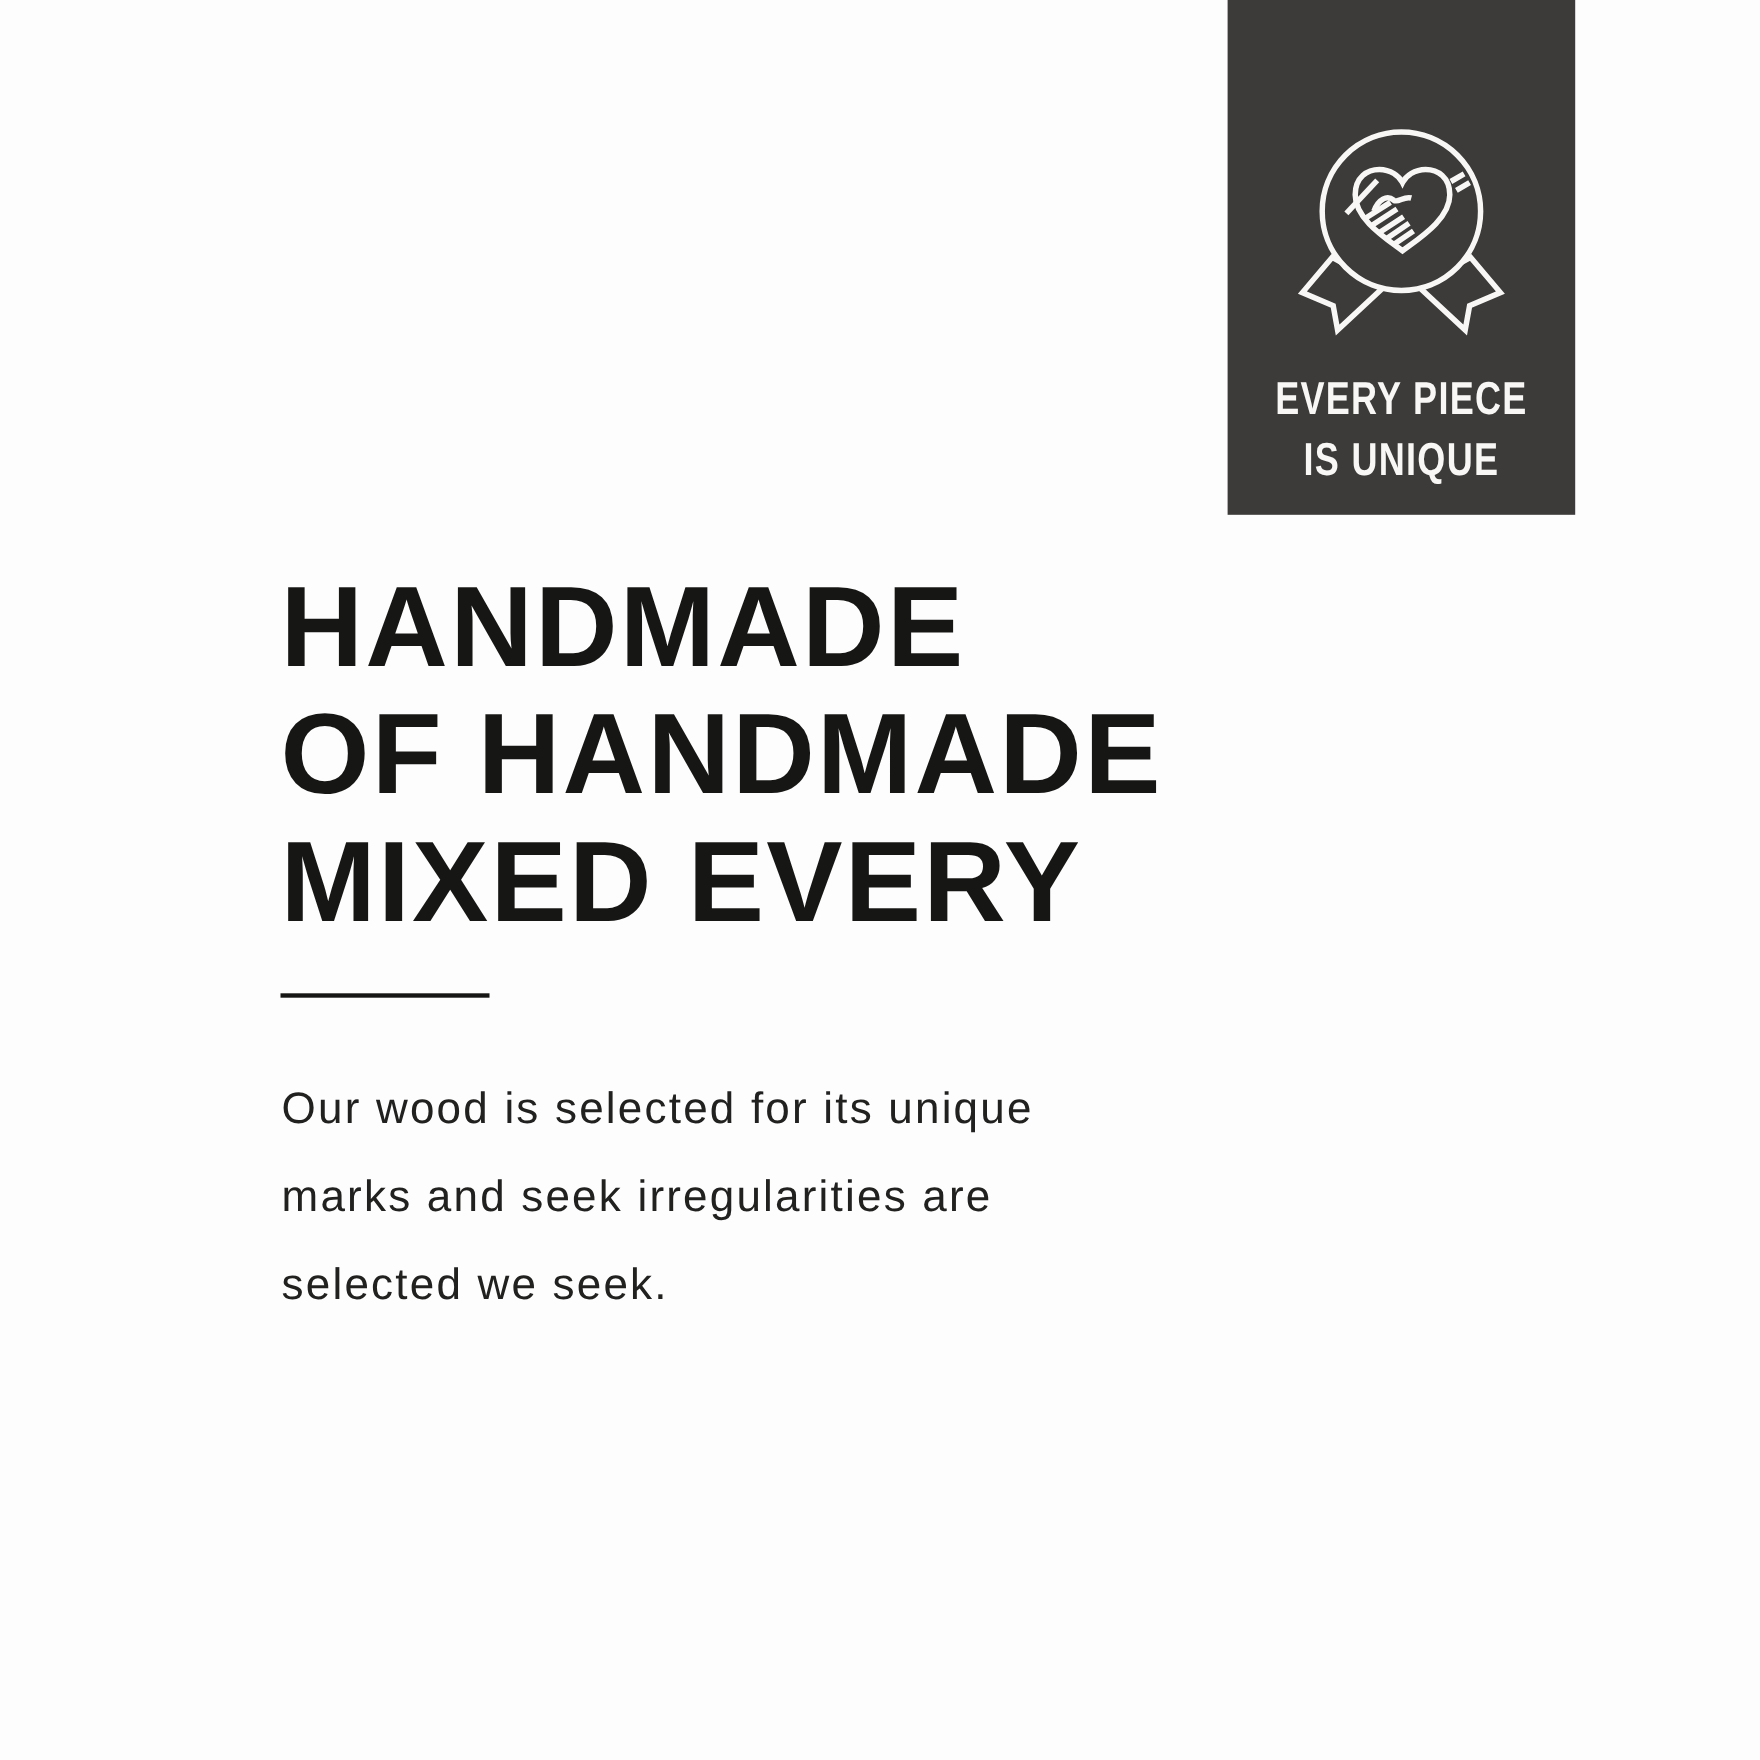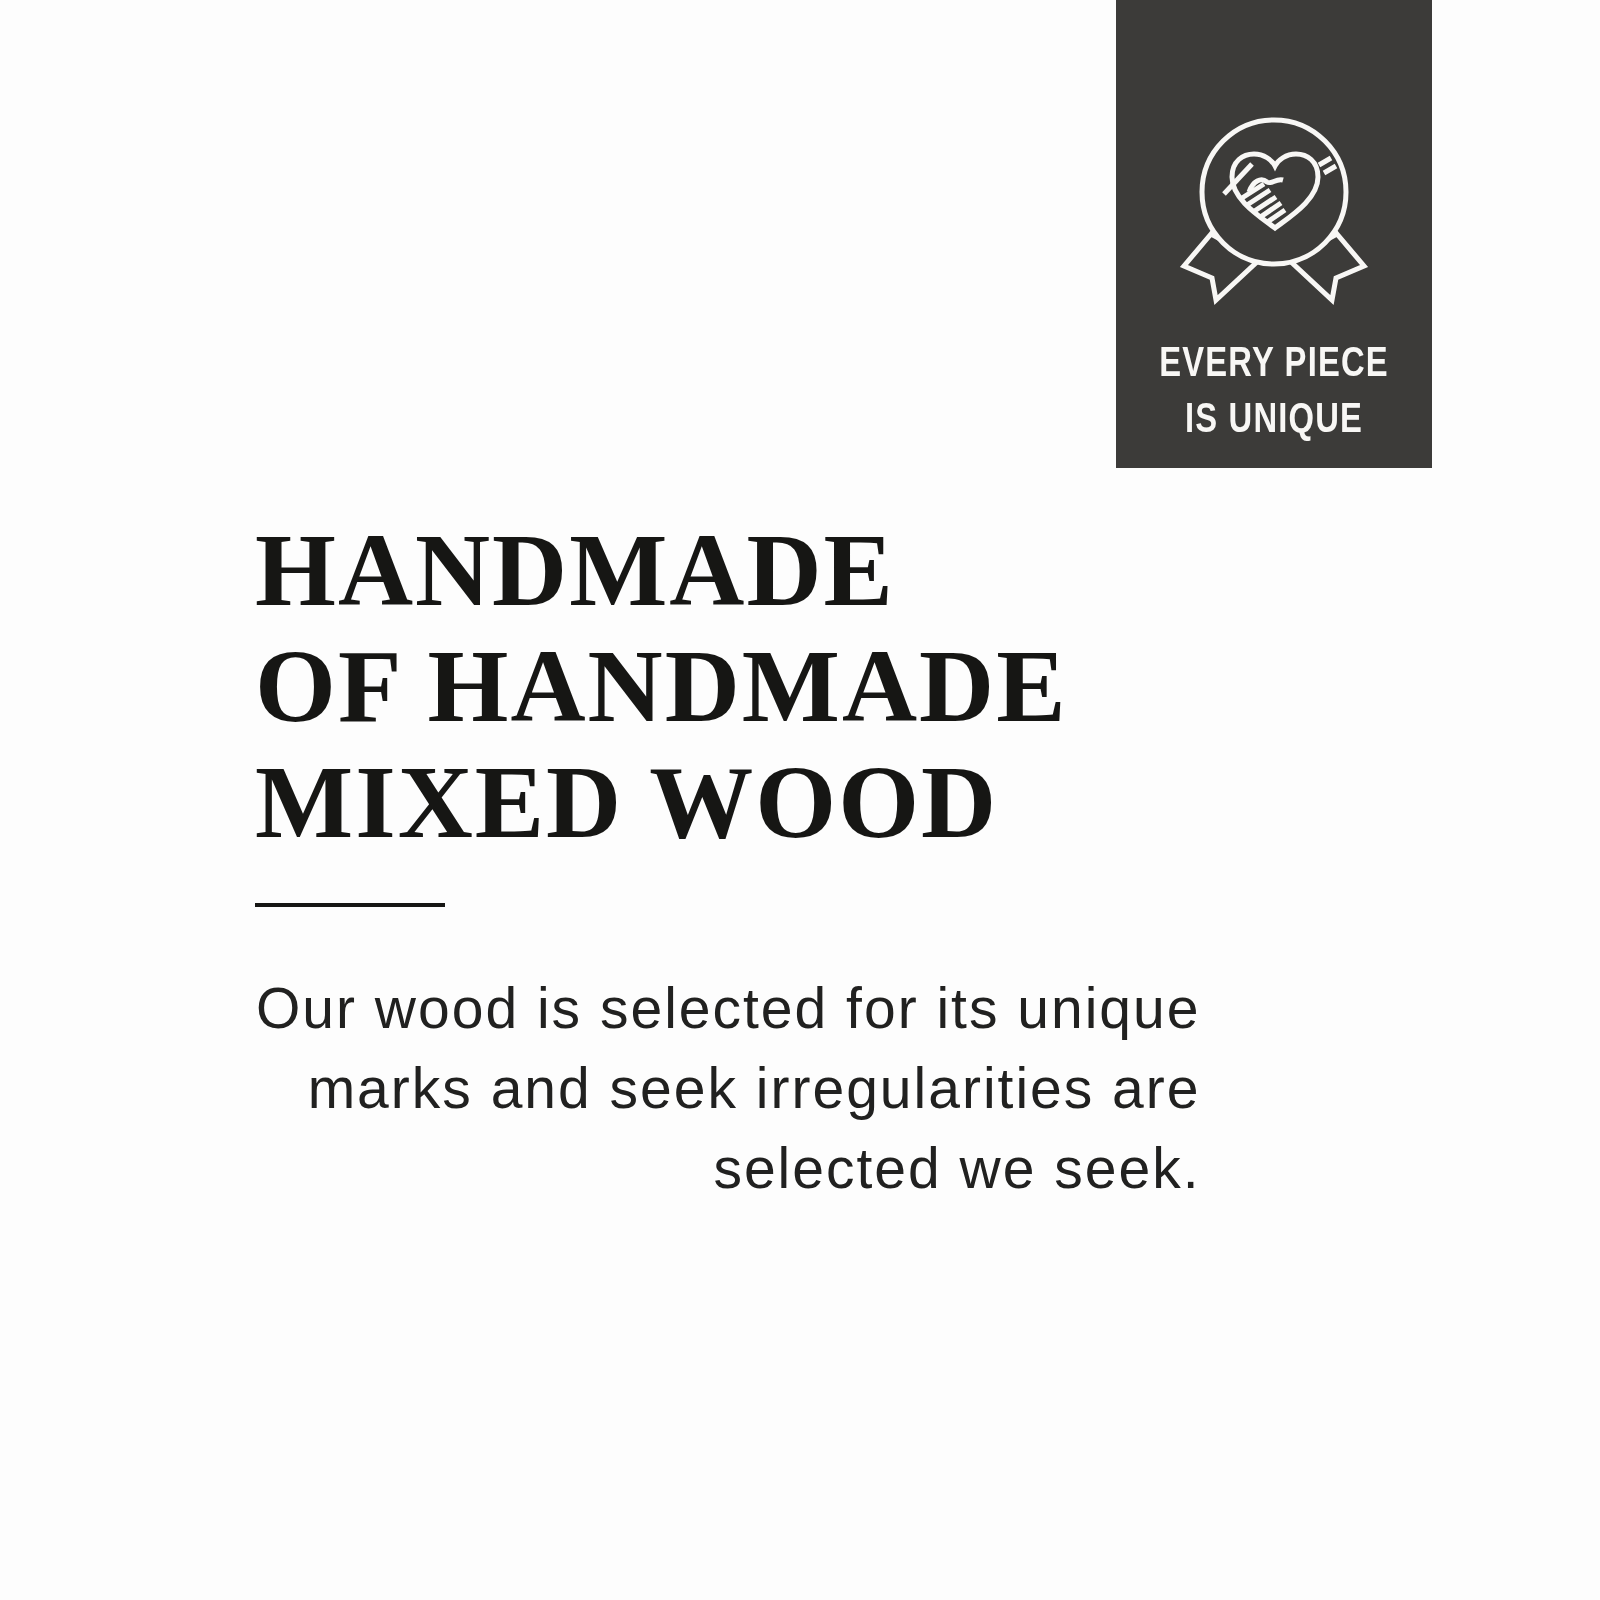--- a/index.html
+++ b/index.html
@@ -53,44 +53,43 @@
     font-size:42px;
     font-weight:700;
     line-height:56px;
     letter-spacing:1.5px;
     color:var(--badge-fg);
     white-space:nowrap;
   }
   .headline{
     position:absolute;
     left:255px;top:512px;
-    font-family:Liberation Serif, serif;
+    font-family:Liberation Sans, sans-serif;
     font-weight:700;
     font-size:104px;
     line-height:116px;
     letter-spacing:2px;
     color:var(--heading-color);
     white-space:nowrap;
   }
   .divider{
     position:absolute;
     left:255px;top:903px;
     width:190px;height:4px;
     background:var(--divider-color);
   }
   .body-copy{
     position:absolute;
     left:256px;top:968px;
-    font-size:57px;
+    font-size:40px;
     font-weight:400;
     line-height:80px;
     letter-spacing:2px;
     color:var(--body-color);
     white-space:nowrap;
-    text-align:right;
   }
 </style>
 </head>
 <body>
 
 <div class="canvas">
 
   <div class="badge">
     <svg class="badge-icon" viewBox="0 0 190 215" xmlns="http://www.w3.org/2000/svg" aria-hidden="true">
 
@@ -110,21 +109,21 @@
 
     <div class="badge-caption">
       <div class="badge-caption-line">EVERY PIECE</div>
       <div class="badge-caption-line">IS UNIQUE</div>
     </div>
   </div>
 
   <h1 class="headline">
     <div>HANDMADE</div>
     <div>OF HANDMADE</div>
-    <div>MIXED WOOD</div>
+    <div>MIXED EVERY</div>
   </h1>
 
   <div class="divider"></div>
 
   <div class="body-copy">
     <div>Our wood is selected for its unique</div>
     <div>marks and seek irregularities are</div>
     <div>selected we seek.</div>
   </div>
 

